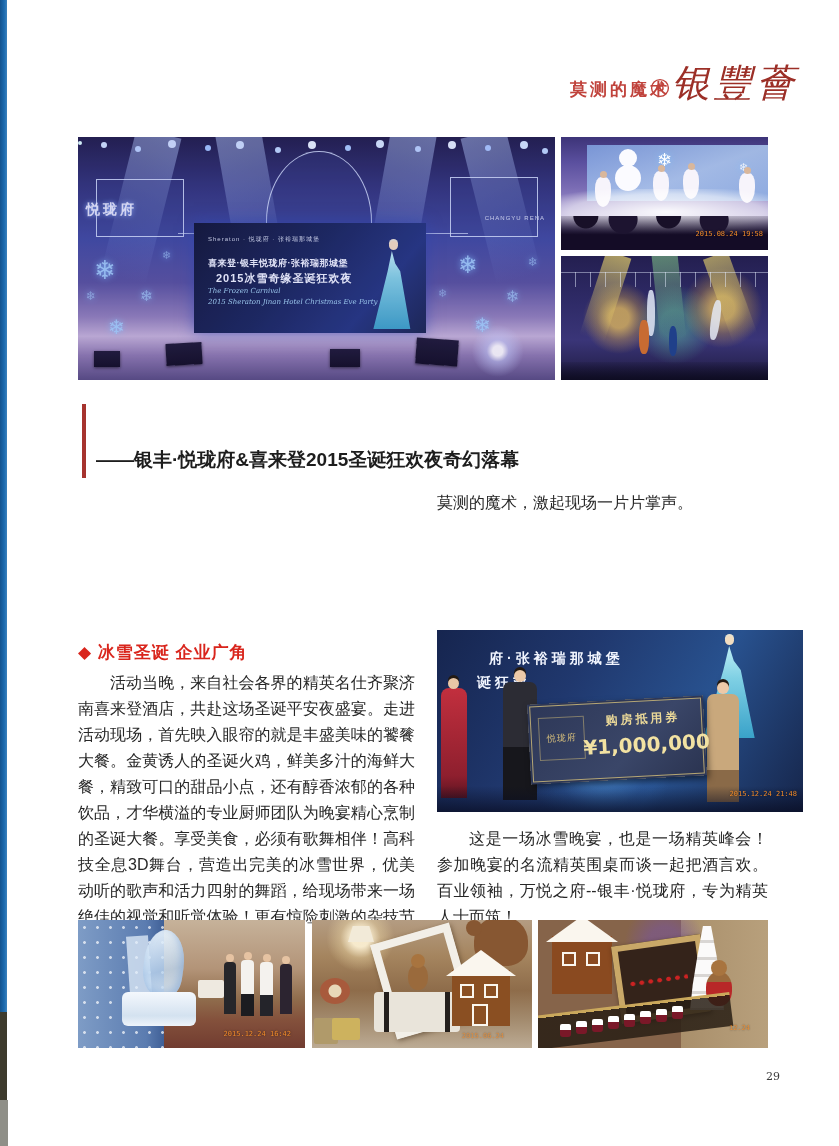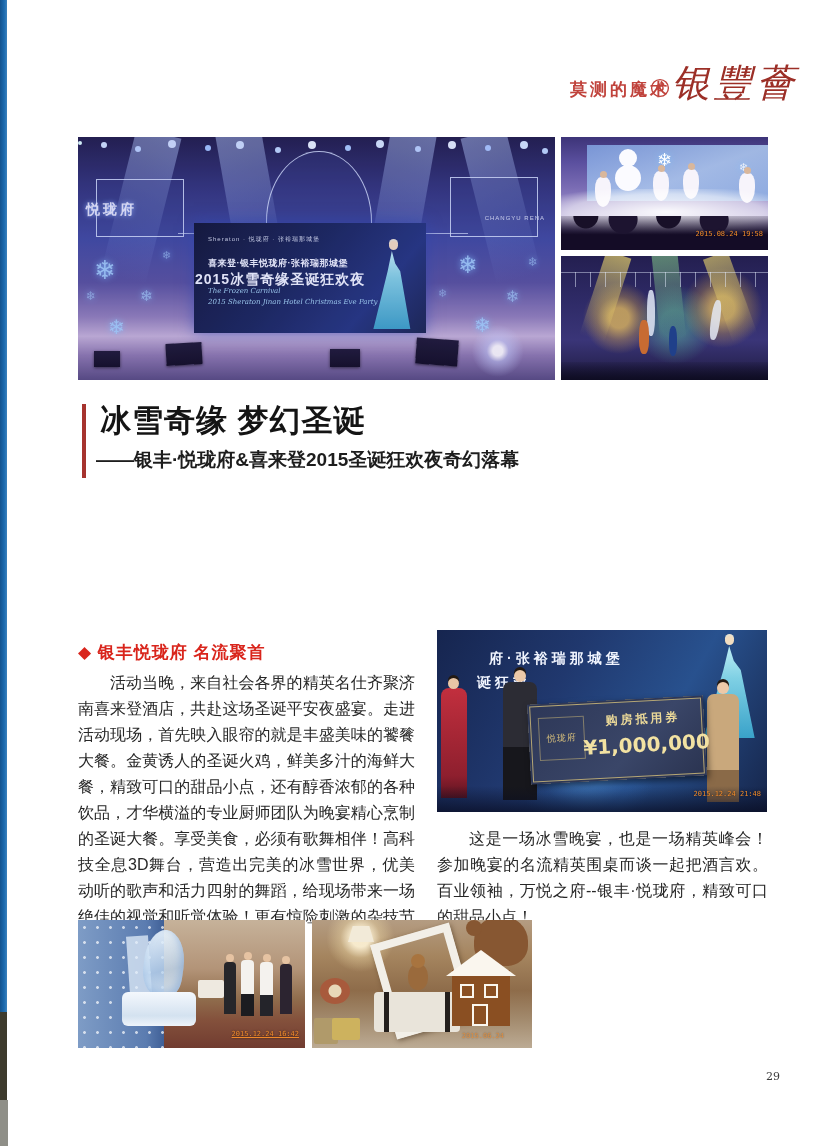--- a/index.html
+++ b/index.html
@@ -38,21 +38,21 @@
   .dome{border-radius:60px 60px 0 0/80px 80px 0 0;border-bottom:none;}
   .wallline{position:absolute;border-top:1.5px solid rgba(214,228,255,.7);}
   .venue-sign{position:absolute;left:8px;top:64px;color:rgba(235,240,255,.92);font-size:14px;
               letter-spacing:3px;font-weight:bold;text-shadow:0 0 5px #8fb4ff;}
   .changyu{position:absolute;right:10px;top:78px;color:rgba(230,238,255,.85);font-size:6px;letter-spacing:1px;}
   .screen{position:absolute;left:116px;top:86px;width:232px;height:110px;
           background:linear-gradient(130deg,#0d1534 0%,#16255c 45%,#20347e 75%,#16244f 100%);
           box-shadow:0 0 14px rgba(40,70,180,.6);}
   .scr-brands{position:absolute;left:14px;top:12px;color:rgba(230,240,255,.85);font-size:6px;letter-spacing:1px;}
   .scr-l1{position:absolute;left:14px;top:34px;color:#eef4ff;font-size:9px;font-weight:bold;letter-spacing:.5px;}
-  .scr-l2{position:absolute;left:1px;top:48px;color:#eef4ff;font-size:14px;font-weight:bold;letter-spacing:1px;}
+  .scr-l2{position:absolute;left:22px;top:48px;color:#eef4ff;font-size:11px;font-weight:bold;letter-spacing:1px;}
   .scr-s1{position:absolute;left:14px;top:64px;color:#9fd2f2;font-size:7px;font-style:italic;font-family:"DejaVu Serif",serif;}
   .scr-s2{position:absolute;left:14px;top:75px;color:#9fd2f2;font-size:7px;font-style:italic;font-family:"DejaVu Serif",serif;}
   .elsa{position:absolute;}
   .elsa .dress{position:absolute;left:0;top:10px;width:100%;height:calc(100% - 10px);
      background:linear-gradient(180deg,#bfeef5 0%,#7fd0e4 35%,#39a2c9 100%);
      clip-path:polygon(52% 0,60% 16%,72% 26%,96% 100%,8% 100%,42% 26%);}
   .elsa .head{position:absolute;left:45%;top:0;width:9px;height:9px;border-radius:50%;background:#f2ddc0;box-shadow:0 -2px 0 0 #e8e2d0;}
   .spk{position:absolute;background:linear-gradient(180deg,#1a1733,#0d0b20);box-shadow:0 1px 3px rgba(0,0,0,.6);}
   .sf{position:absolute;color:rgba(165,212,255,.85);text-shadow:0 0 6px #7fc0ff;}
   .stage-tint{left:0;top:0;width:100%;height:100%;background:rgba(98,72,168,.10);}
@@ -101,21 +101,21 @@
   .col-l1{left:78px;top:490px;width:337px;}
   .sec-head{left:78px;top:641px;font-size:17px;font-weight:bold;color:#d9251c;letter-spacing:1px;}
   .col-l2{left:78px;top:670px;width:337px;}
   .col-r1{left:437px;top:490px;width:331px;}
   .col-r2{left:437px;top:826px;width:331px;}
 
   
   .p-check{left:437px;top:630px;width:330px;height:182px;
     background:
       radial-gradient(circle at 45% 75%,rgba(80,150,225,.5) 0 22px,rgba(60,120,200,.25) 45px,transparent 70px),
-      linear-gradient(120deg,#16254f 0%,#20386e 35%,#28518e 65%,#16254a 100%);}
+      linear-gradient(120deg,#16254f 0%,#20386e 35%,#28518e 65%,#16254a 100%); padding-left: 36px;}
   .c-bd1{position:absolute;left:52px;top:20px;color:#f2f6ff;font-size:14px;font-weight:bold;letter-spacing:4px;}
   .c-bd2{position:absolute;left:40px;top:44px;color:#f2f6ff;font-size:14px;font-weight:bold;letter-spacing:4px;}
   .c-elsa{position:absolute;left:262px;top:6px;width:58px;height:102px;}
   .c-red{position:absolute;left:4px;top:58px;width:26px;height:110px;border-radius:8px 8px 0 0;
          background:linear-gradient(180deg,#c22f3e,#8e1f2e 80%,#5a1420);}
   .c-red::before{content:"";position:absolute;left:7px;top:-10px;width:11px;height:11px;border-radius:50%;background:#e9c6a6;box-shadow:0 -3px 0 0 #231a14;}
   .person{position:absolute;}
   .person .ph{position:absolute;left:50%;transform:translateX(-50%);top:0;width:12px;height:12px;border-radius:50%;background:#ecc9a8;box-shadow:0 -3px 0 0 #241a12;}
   .person .pb{position:absolute;left:0;top:12px;width:100%;height:calc(100% - 12px);border-radius:7px 7px 0 0;}
   .coupon{position:absolute;left:92px;top:70px;width:176px;height:80px;transform:rotate(-3deg);
@@ -275,31 +275,31 @@
     <div class="a-beam" style="left:160px;transform:rotate(-20deg);background:linear-gradient(180deg,rgba(244,222,110,.6),transparent 80%);"></div>
     <div class="a-outline"></div>
     <div class="a-fig" style="left:86px;top:34px;width:8px;height:46px;background:#d8dff0;opacity:.9;"></div>
     <div class="a-fig" style="left:78px;top:64px;width:10px;height:34px;background:#c76b32;"></div>
     <div class="a-fig" style="left:150px;top:44px;width:9px;height:40px;background:#e4e9f5;opacity:.85;transform:rotate(8deg);"></div>
     <div class="a-fig" style="left:108px;top:70px;width:8px;height:30px;background:#20408a;"></div>
     <div style="position:absolute;left:0;bottom:0;width:100%;height:18px;background:linear-gradient(180deg,rgba(12,10,30,.1),#0e0c22);"></div>
   </div>
 
   <div class="abs red-bar"></div>
-  <div class="abs a-title">冰雪奇缘  梦幻圣诞</div>
   <div class="abs a-sub">——银丰·悦珑府&amp;喜来登2015圣诞狂欢夜奇幻落幕</div>
 
-  <div class="abs sec-head">◆ 银丰悦珑府 名流聚首</div>
+  <div class="abs sec-head">◆ 冰雪圣诞 企业广角</div>
   <div class="abs bodytxt col-l2">
       <p class="ind">活动当晚，来自社会各界的精英名仕齐聚济南喜来登酒店，共赴这场圣诞平安夜盛宴。走进活动现场，首先映入眼帘的就是丰盛美味的饕餮大餐。金黄诱人的圣诞火鸡，鲜美多汁的海鲜大餐，精致可口的甜品小点，还有醇香浓郁的各种饮品，才华横溢的专业厨师团队为晚宴精心烹制的圣诞大餐。享受美食，必须有歌舞相伴！高科技全息3D舞台，营造出完美的冰雪世界，优美动听的歌声和活力四射的舞蹈，给现场带来一场绝佳的视觉和听觉体验！更有惊险刺激的杂技节目和神秘</p>
     </div>
   <div class="abs bodytxt col-r1">
+    <p>莫测的魔术，激起现场一片片掌声。</p>
   </div>
   <div class="abs bodytxt col-r2">
-      <p class="ind">这是一场冰雪晚宴，也是一场精英峰会！参加晚宴的名流精英围桌而谈一起把酒言欢。百业领袖，万悦之府--银丰·悦珑府，精致可口的甜品小点！</p>
+      <p class="ind">这是一场冰雪晚宴，也是一场精英峰会！参加晚宴的名流精英围桌而谈一起把酒言欢。百业领袖，万悦之府--银丰·悦珑府，专为精英人士而筑！</p>
     </div>
 
   <div class="photo p-check">
     <div class="c-bd1">府·张裕瑞那城堡</div>
     <div class="c-bd2">诞狂欢</div>
     <div class="c-elsa elsa">
       <div class="head"></div>
       <div class="dress"></div>
     </div>
     <div class="c-red"></div>
@@ -325,21 +325,21 @@
     <div class="ice-sculpt">
       <div class="ice-panel"></div>
       <div class="ice-dolphin"></div>
       <div class="ice-base"></div>
     </div>
     <div class="fig" style="left:146px;top:42px;width:12px;height:52px;background:#26262a;"></div>
     <div class="fig" style="left:163px;top:40px;width:13px;height:56px;background:linear-gradient(180deg,#f4f2ee 60%,#1c1c20 60%);"></div>
     <div class="fig" style="left:182px;top:42px;width:13px;height:54px;background:linear-gradient(180deg,#f4f2ee 62%,#24242a 62%);"></div>
     <div class="fig" style="left:202px;top:44px;width:12px;height:50px;background:#2c2430;"></div>
     <div style="position:absolute;left:120px;top:60px;width:26px;height:18px;background:#eee9e0;border-radius:2px;"></div>
-    <span class="ts" style="right:6px;bottom:10px;text-decoration:underline;">2015.12.24 16:42</span>
+    <span class="ts" style="right:14px;bottom:10px;">2015.12.24 16:42</span>
   </div>
 
   <div class="photo p-ginger">
     <div class="g-lamp"></div>
     <div class="g-bigbear"></div>
     <div class="g-plaid"></div>
     <div class="g-frame"></div>
     <div class="g-case"></div>
     <div class="g-bear"></div>
     <div class="g-hatbox"></div>
@@ -347,15 +347,37 @@
     <div class="g-gift1"></div>
     <div class="g-house">
       <div class="g-roofw"></div>
       <div class="g-win" style="left:8px;top:14px;"></div>
       <div class="g-win" style="left:32px;top:14px;"></div>
       <div class="g-win" style="left:20px;top:34px;width:12px;height:18px;"></div>
     </div>
     <span class="ts" style="right:28px;bottom:8px;opacity:.7;">2015.06.24</span>
   </div>
 
+  <div class="photo p-dessert">
+    <div class="t-house">
+      <div class="g-roofw" style="width:72px;"></div>
+      <div class="g-win" style="left:10px;top:16px;"></div>
+      <div class="g-win" style="left:34px;top:16px;"></div>
+    </div>
+    <div class="t-mirror">
+      <div class="t-bottles"></div>
+    </div>
+    <div class="t-tower"></div>
+    <div class="t-bear"></div>
+    <div class="t-table"></div>
+    <span class="cup" style="left:22px;top:104px;"></span>
+    <span class="cup" style="left:38px;top:101px;"></span>
+    <span class="cup" style="left:54px;top:99px;"></span>
+    <span class="cup" style="left:70px;top:96px;"></span>
+    <span class="cup" style="left:86px;top:94px;"></span>
+    <span class="cup" style="left:102px;top:91px;"></span>
+    <span class="cup" style="left:118px;top:89px;"></span>
+    <span class="cup" style="left:134px;top:86px;"></span>
+    <span class="ts" style="right:18px;bottom:16px;opacity:.8;">12.24</span>
+  </div>
 
   <div class="abs pageno">29</div>
 </div>
 
 </body></html>

